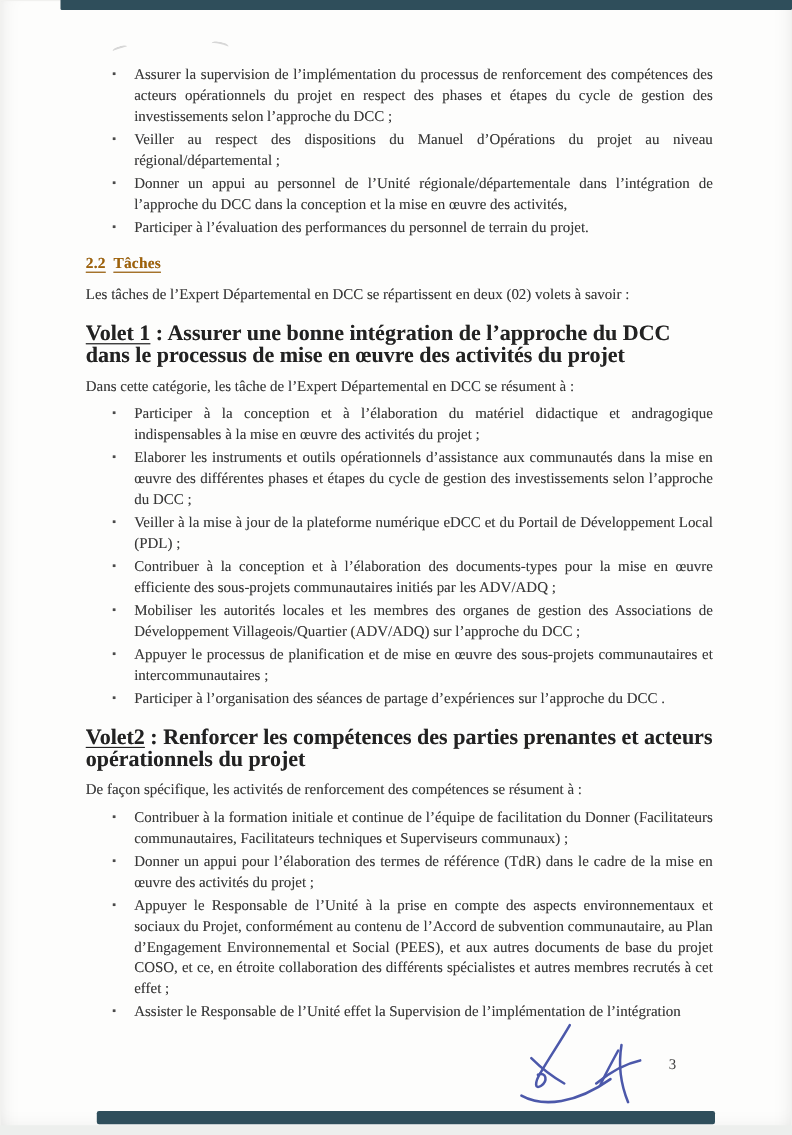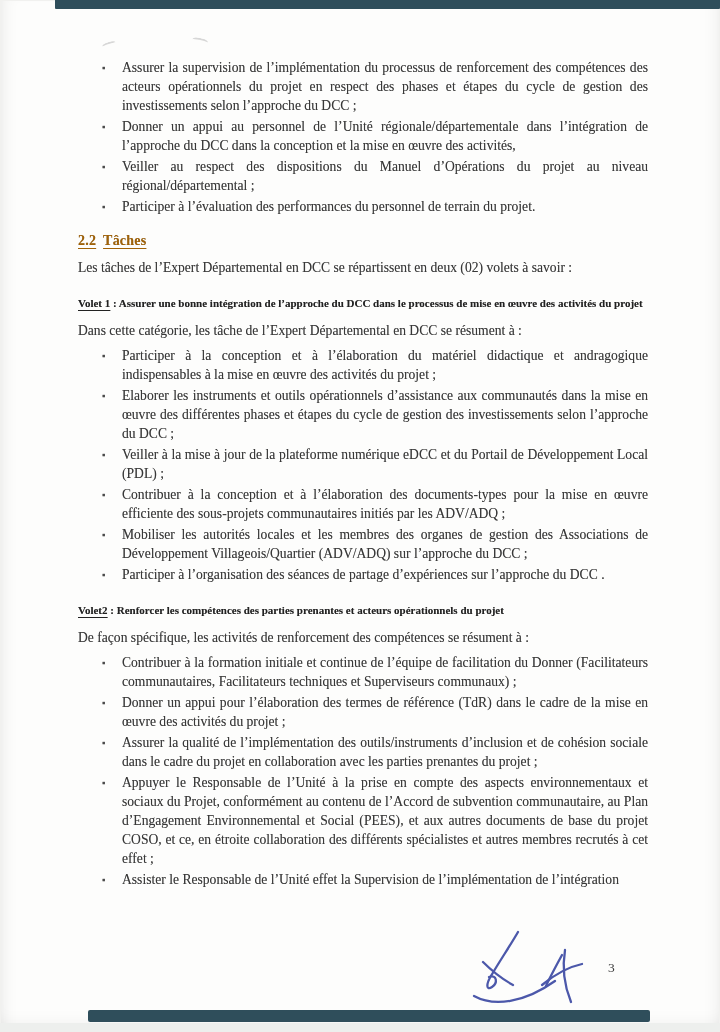--- a/index.html
+++ b/index.html
@@ -49,21 +49,21 @@
     content:"▪"; position:absolute; left:2px; top:1px;
     font-size:9.5px; color:#4a4a4a; line-height:19px;
   }
   h3.sec {
     margin:15px 0 4px 0; font-size:14px; font-weight:bold; color:#a16207;
     letter-spacing:.2px;
   }
   h3.sec .u { text-decoration:underline; text-underline-offset:3px; text-decoration-thickness:1.3px; }
   h3.sec .u + .u { margin-left:7px; }
   h3.volet {
-    margin:16px 0 4px 0; font-size:11px; font-weight:bold; color:#222;
+    margin:16px 0 4px 0; font-size:20px; font-weight:bold; color:#222;
     line-height:20px; text-align:left;
   }
   h3.volet .ulab { text-decoration:underline; text-underline-offset:3px; text-decoration-thickness:1.3px; }
 
   .signature { position:absolute; left:452px; top:922px; width:180px; height:90px; pointer-events:none; }
   .page-number {
     position:absolute; left:608px; top:960px;
     font-size:13.5px; color:#3a3a3a;
   }
 </style>
@@ -73,54 +73,54 @@
 <div class="page">
 
   <div class="bar-top"></div>
   <div class="pencil-mark pm1"></div>
   <div class="pencil-mark pm2"></div>
 
   <div class="content">
 
     <ul class="lvl1">
       <li class="bullet"><span>Assurer la supervision de l’implémentation du processus de renforcement des compétences des acteurs opérationnels du projet en respect des phases et étapes du cycle de gestion des investissements selon l’approche du DCC ;</span></li>
+      <li class="bullet"><span>Veiller au respect des dispositions du Manuel d’Opérations du projet au niveau régional/départemental ;</span></li>
       <li class="bullet"><span>Donner un appui au personnel de l’Unité régionale/départementale dans l’intégration de l’approche du DCC dans la conception et la mise en œuvre des activités,</span></li>
-      <li class="bullet"><span>Veiller au respect des dispositions du Manuel d’Opérations du projet au niveau régional/départemental ;</span></li>
       <li class="bullet"><span>Participer à l’évaluation des performances du personnel de terrain du projet.</span></li>
     </ul>
 
     <h3 class="sec">
       <span class="u">2.2</span><span class="u">Tâches</span>
     </h3>
     <p class="para">Les tâches de l’Expert Départemental en DCC se répartissent en deux (02) volets à savoir :</p>
 
 
     <h3 class="volet">
       <span class="ulab">Volet 1</span><span> : Assurer une bonne intégration de l’approche du DCC dans le processus de mise en œuvre des activités du projet</span>
     </h3>
     <p class="para">Dans cette catégorie, les tâche de l’Expert Départemental en DCC se résument à :</p>
 
     <ul class="lvl1">
       <li class="bullet"><span>Participer à la conception et à l’élaboration du matériel didactique et andragogique indispensables à la mise en œuvre des activités du projet ;</span></li>
       <li class="bullet"><span>Elaborer les instruments et outils opérationnels d’assistance aux communautés dans la mise en œuvre des différentes phases et étapes du cycle de gestion des investissements selon l’approche du DCC ;</span></li>
       <li class="bullet"><span>Veiller à la mise à jour de la plateforme numérique eDCC et du Portail de Développement Local (PDL) ;</span></li>
       <li class="bullet"><span>Contribuer à la conception et à l’élaboration des documents-types pour la mise en œuvre efficiente des sous-projets communautaires initiés par les ADV/ADQ ;</span></li>
       <li class="bullet"><span>Mobiliser les autorités locales et les membres des organes de gestion des Associations de Développement Villageois/Quartier (ADV/ADQ) sur l’approche du DCC ;</span></li>
+      <li class="bullet"><span>Appuyer le processus de planification et de mise en œuvre des sous-projets communautaires et intercommunautaires ;</span></li>
       <li class="bullet"><span>Participer à l’organisation des séances de partage d’expériences sur l’approche du DCC .</span></li>
     </ul>
 
     <h3 class="volet">
       <span class="ulab">Volet2</span><span> : Renforcer les compétences des parties prenantes et acteurs opérationnels du projet</span>
     </h3>
     <p class="para">De façon spécifique, les activités de renforcement des compétences se résument à :</p>
 
     <ul class="lvl1">
       <li class="bullet"><span>Contribuer à la formation initiale et continue de l’équipe de facilitation du Donner (Facilitateurs communautaires, Facilitateurs techniques et Superviseurs communaux) ;</span></li>
       <li class="bullet"><span>Donner un appui pour l’élaboration des termes de référence (TdR) dans le cadre de la mise en œuvre des activités du projet ;</span></li>
-      <li class="bullet"><span>Assurer la qualité de l’implémentation des outils/instruments d’inclusion et de cohésion sociale dans le cadre du projet en collaboration avec les parties prenantes du projet ;</span></li>
       <li class="bullet"><span>Appuyer le Responsable de l’Unité à la prise en compte des aspects environnementaux et sociaux du Projet, conformément au contenu de l’Accord de subvention communautaire, au Plan d’Engagement Environnemental et Social (PEES), et aux autres documents de base du projet COSO, et ce, en étroite collaboration des différents spécialistes et autres membres recrutés à cet effet ;</span></li>
       <li class="bullet"><span>Assister le Responsable de l’Unité effet la Supervision de l’implémentation de l’intégration</span></li>
     </ul>
 
   </div>
 
   <div class="signature">
     <svg width="180" height="90" viewBox="0 0 180 90" xmlns="http://www.w3.org/2000/svg">
       <g fill="none" stroke="#3d4ba4" stroke-width="2.3" stroke-linecap="round" opacity="0.92">
         <path d="M 66 10 C 58 24, 47 40, 39 54"></path>

